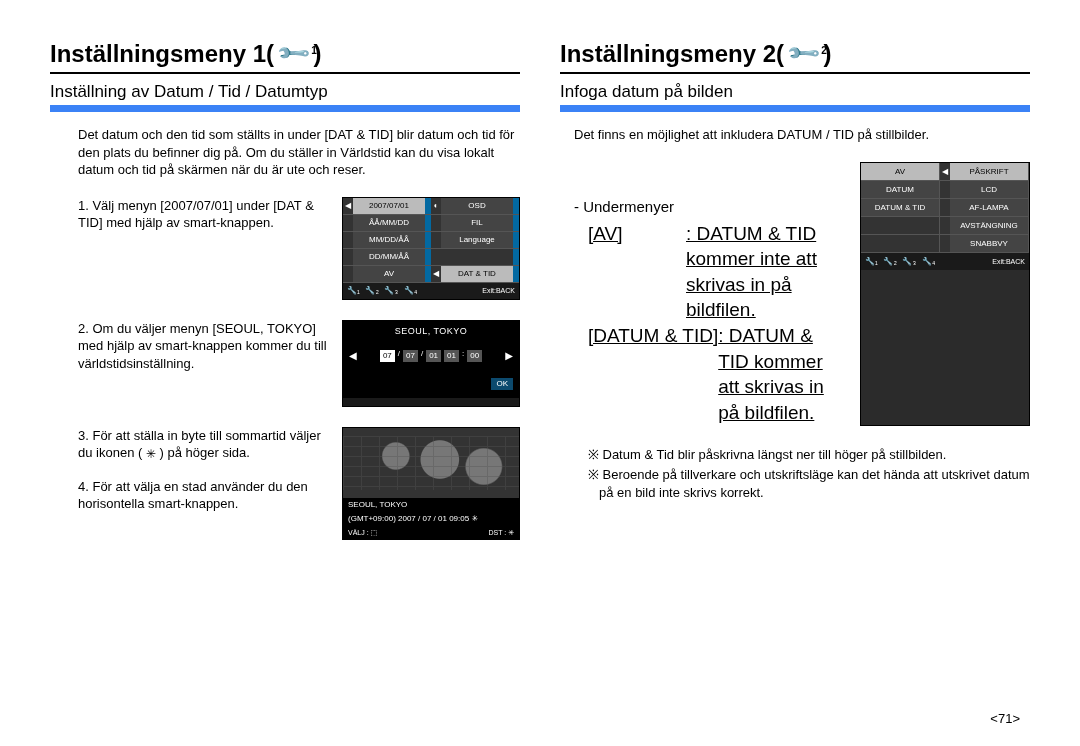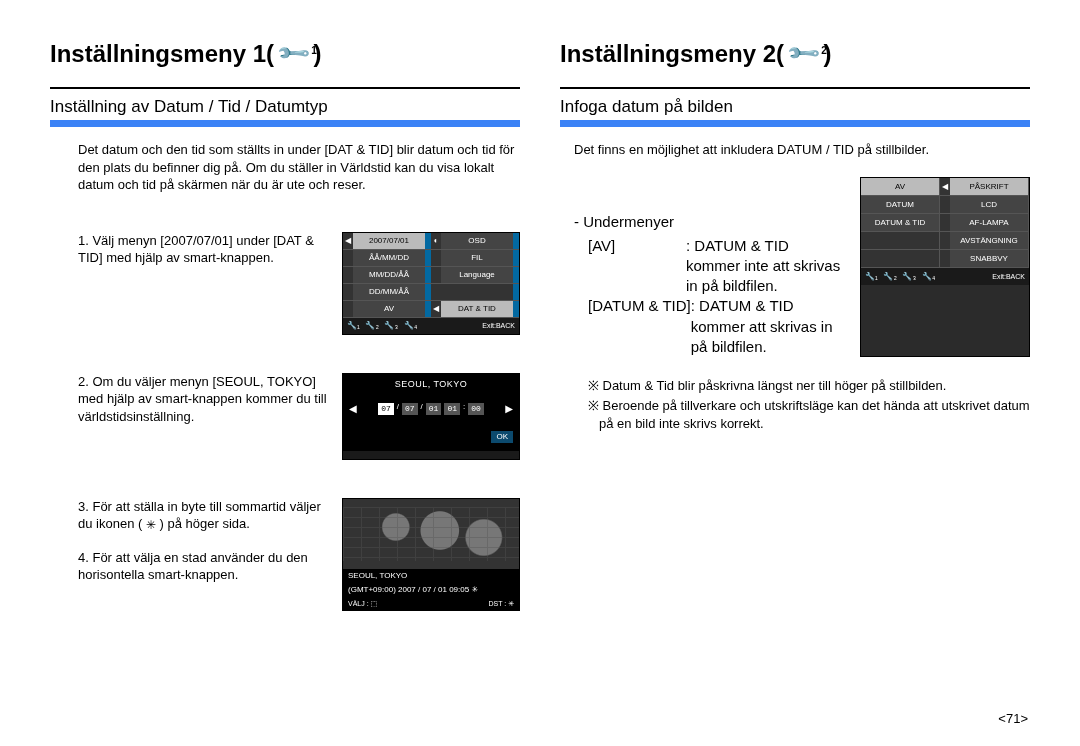--- a/index.html
+++ b/index.html
@@ -17,21 +17,21 @@
     gap: 40px;
   }
   .col {
     flex: 1;
     min-width: 0;
   }
   .h1 {
     font-size: 24px;
     font-weight: bold;
     border-bottom: 2px solid #000;
-    padding-bottom: 19px;
+    padding-bottom: 4px;
     margin-bottom: 8px;
     display: flex;
     align-items: center;
     gap: 6px;
   }
   .wrench-icon {
     display: inline-block;
     transform: rotate(-45deg);
     font-size: 22px;
     position: relative;
@@ -66,57 +66,57 @@
     font-size: 13px;
     line-height: 1.35;
     margin-bottom: 18px;
     padding-left: 14px;
   }
   .step-row {
     display: flex;
     gap: 14px;
     margin-bottom: 20px;
     padding-left: 14px;
-    margin-top: 38px;
   }
   .step-text {
     flex: 1;
     font-size: 13px;
     line-height: 1.35;
   }
   .footnote {
     font-size: 13px;
     padding-left: 14px;
     line-height: 1.4;
     text-indent: -12px;
     margin-left: 12px;
   }
   .right-sub { font-size: 15px; padding-left: 14px; margin-bottom: 6px; margin-top: 36px; }
   .def-table {
     padding-left: 28px;
-    font-size: 15px;
+    font-size: 19px;
     line-height: 1.35;
+    text-decoration: underline;
   }
   .def-row { display: flex; }
   .def-key { min-width: 98px; }
   .def-val { flex: 1; }
   .notes {
     font-size: 13px;
     padding-left: 28px;
     line-height: 1.4;
   }
   .notes p {
     text-indent: -11px;
     margin-left: 11px;
     margin-bottom: 2px;
   }
   .page-num {
     position: absolute;
     bottom: 20px;
-    right: 52px;
+    right: 60px;
     font-size: 13px;
   }
 
   
   .cam {
     width: 178px;
     background: #2b2b2b;
     color: #fff;
     font-size: 8px;
     border: 1px solid #000;
@@ -173,21 +173,20 @@
     font-size: 10px;
   }
   .cam-date-boxes {
     display: flex;
     gap: 3px;
     font-size: 8px;
   }
   .cam-date-boxes span {
     background: #555;
     padding: 2px 3px;
-    font-family: Liberation Mono, monospace;
   }
   .cam-date-boxes span.hl { background: #fff; color: #000; }
   .cam-ok {
     background: #0c4a6e;
     padding: 2px 5px;
     font-size: 8px;
   }
   .cam-bottom {
     display: flex;
     justify-content: space-between;

